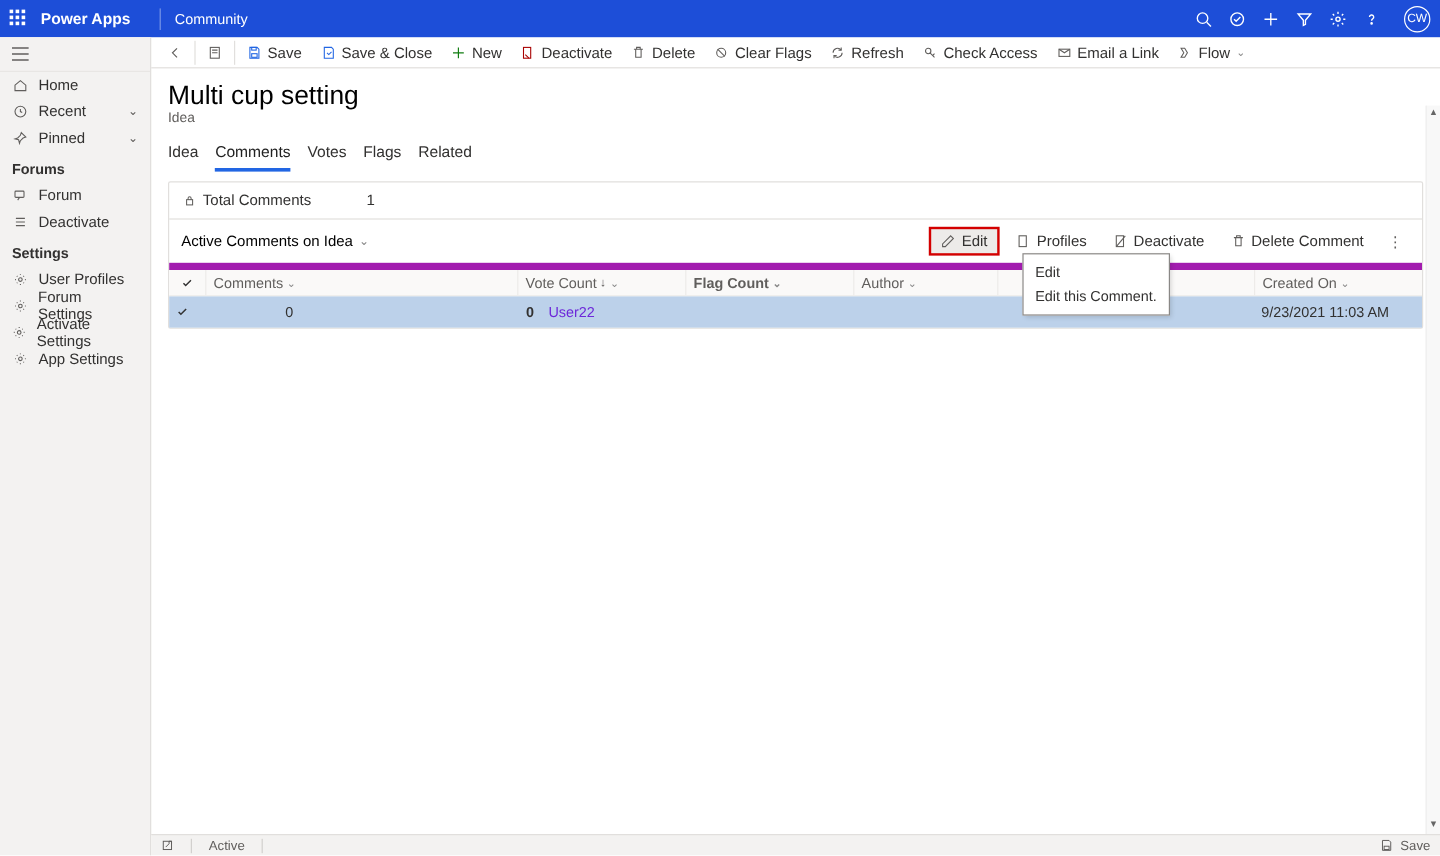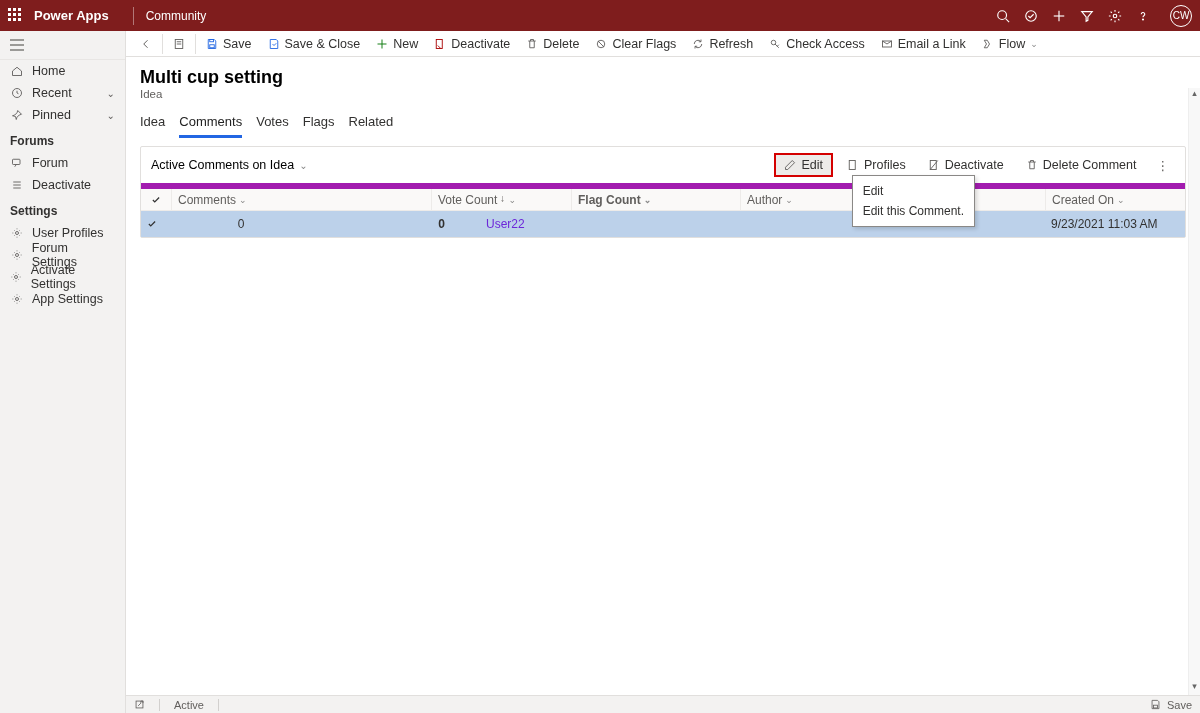--- a/index.html
+++ b/index.html
@@ -1,19 +1,19 @@
 <!DOCTYPE html>
 <html><head>
 <meta charset="utf-8">
 <style>
 * { box-sizing: border-box; margin: 0; padding: 0; font-family: "Segoe UI", Arial, sans-serif; }
 body { width: 1200px; height: 713px; background: #fff; overflow: hidden; position: relative; }
 
 
-.topbar { height: 31px; background: #7f1d1d; color: #fff; display: flex; align-items: center; padding: 0 8px; font-size: 13px; }
+.topbar { height: 31px; background: #1d4ed8; color: #fff; display: flex; align-items: center; padding: 0 8px; font-size: 13px; }
 .topbar .waffle { width: 16px; height: 16px; margin-right: 10px; display: grid; grid-template-columns: repeat(3,3px); grid-template-rows: repeat(3,3px); gap: 2px; }
 .topbar .waffle span { background: #fff; }
 .topbar .brand { font-weight: 600; margin-right: 12px; }
 .topbar .divider { width: 1px; height: 18px; background: rgba(255,255,255,0.4); margin: 0 12px; }
 .topbar .community { font-size: 12px; }
 .topbar .spacer { flex: 1; }
 .topbar .ticon { width: 28px; text-align: center; cursor: pointer; }
 .topbar .avatar { width: 22px; height: 22px; border: 1px solid #fff; border-radius: 50%; display: flex; align-items: center; justify-content: center; font-size: 10px; margin-left: 6px; }
 
 
@@ -28,21 +28,21 @@
 .main { flex: 1; display: flex; flex-direction: column; position: relative; }
 
 
 .cmdbar { height: 26px; border-bottom: 1px solid #e1dfdd; display: flex; align-items: center; padding: 0 6px; font-size: 12.5px; color: #323130; }
 .cmdbar .cbtn { display: flex; align-items: center; padding: 0 8px; height: 26px; cursor: pointer; gap: 5px; }
 .cmdbar .cbtn .ic { color: #605e5c; display:inline-flex; }
 .cmdbar .sep { width: 1px; height: 20px; background: #e1dfdd; margin: 0 2px; }
 
 
 .page-head { padding: 10px 14px 4px; }
-.page-head h1 { font-size: 18px; font-weight: 700; }
+.page-head h1 { font-size: 22px; font-weight: 400; }
 .page-head .sub { font-size: 11.5px; color: #605e5c; }
 
 
 .tabs { display: flex; gap: 14px; padding: 10px 14px 0; font-size: 13px; border-bottom: none; }
 .tabs .tab { padding-bottom: 6px; cursor: pointer; color: #323130; }
 .tabs .tab.active { border-bottom: 3px solid #2266e3; font-weight: 400; color:#222; }
 
 
 .card { margin: 8px 14px; border: 1px solid #e1dfdd; border-radius: 2px; }
 .card-head { display: flex; align-items: center; padding: 8px 12px; font-size: 12.5px; border-bottom: 1px solid #e1dfdd; gap: 6px; color:#323130; }
@@ -64,21 +64,21 @@
 .tbl { font-size: 12px; }
 .tbl .hdr { display: flex; background: #faf9f8; border-bottom: 1px solid #edebe9; color: #605e5c; height: 22px; align-items: center; }
 .tbl .hdr .cell { padding: 0 6px; display: flex; align-items: center; gap: 3px; border-left: 1px solid #edebe9; height: 100%; }
 .tbl .hdr .cell:first-child { border-left: none; justify-content: center; }
 .tbl .row { display: flex; background: #bcd1ea; height: 26px; align-items: center; color: #323130; }
 .tbl .row .cell { padding: 0 6px; display: flex; align-items: center; gap: 5px; }
 .c-chk { width: 30px; }
 .c-com { width: 260px; }
 .c-vote { width: 140px; }
 .c-flag { width: 140px; font-weight: bold; }
-.c-auth { width: 120px; margin-left: 29px; }
+.c-auth { width: 120px; }
 .c-sp { flex: 1; }
 .c-date { width: 140px; }
 .tbl .link { color: #6d28d9; cursor: pointer; }
 .tbl .chev { font-size: 9px; color: #888; }
 .tbl .sort { transform: rotate(180deg); display:inline-block; font-size:10px; }
 
 
 .statusbar { position: absolute; left: 126px; right: 0; bottom: 0; height: 18px; background: #f3f2f1; border-top: 1px solid #e1dfdd; display: flex; align-items: center; font-size: 11px; color: #605e5c; padding: 0 8px; gap: 14px; }
 .statusbar .sep { width: 1px; height: 12px; background: #d2d0ce; }
 .statusbar .right { margin-left: auto; display: flex; align-items: center; gap: 6px; cursor: pointer; }
@@ -359,20 +359,30 @@
 
     <div class="tabs">
       <div class="tab">Idea</div>
       <div class="tab active">Comments</div>
       <div class="tab">Votes</div>
       <div class="tab">Flags</div>
       <div class="tab">Related</div>
     </div>
 
     <div class="card">
+      <div class="card-head">
+        <span class="lock">
+            <svg width="10" height="12" viewBox="0 0 16 16" fill="none" stroke="#605e5c" stroke-width="1.4">
+              <rect x="4" y="7" width="8" height="7"></rect>
+              <path d="M6 7V5a2 2 0 014 0v2"></path>
+            </svg>
+          </span>
+        <span>Total Comments</span>
+        <span class="count">1</span>
+      </div>
 
       <div class="sub-toolbar">
         <div class="title">
           <span>Active Comments on Idea</span>
           <span style="font-size:10px;color:#888;">⌄</span>
         </div>
         <div class="right-actions">
           <div class="abtn edit">
             <span class="ic">
                 <svg width="12" height="12" viewBox="0 0 16 16" fill="none" stroke="#605e5c" stroke-width="1.2">

